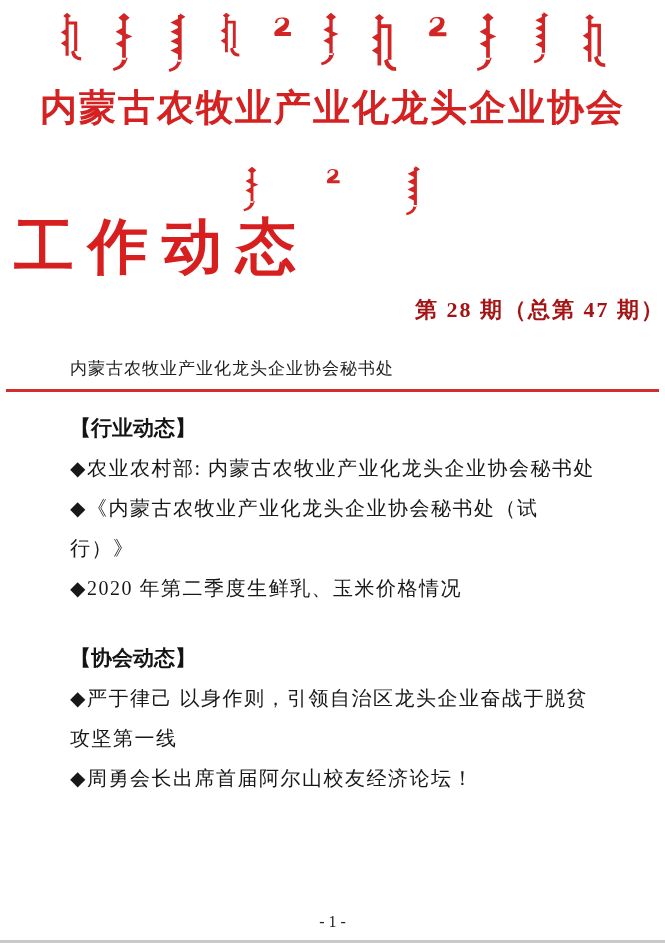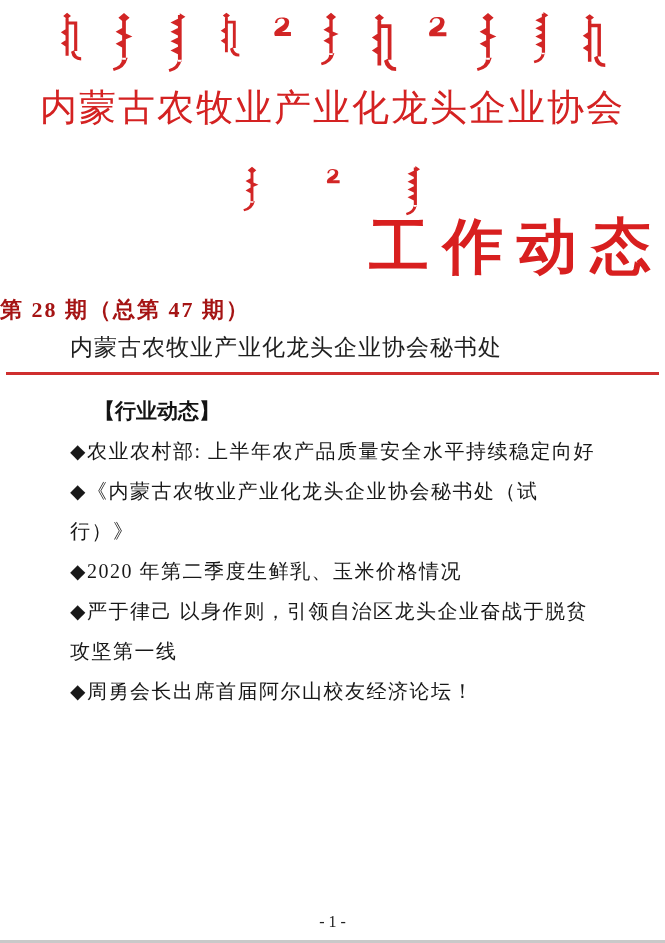--- a/index.html
+++ b/index.html
@@ -28,49 +28,49 @@
     align-items:flex-start;
     gap:58px;
   }
   .mg{display:block;}
   
   .org-title{
     margin:4px 0 0 0;
     text-align:center;
     color:#d42222;
     font-family:"Liberation Sans","DejaVu Sans",sans-serif;
-    font-weight:normal;
+    font-weight:bold;
     font-size:37px;
     letter-spacing:2px;
     line-height:1.3;
   }
   .bulletin-title{
     margin:0;
-    text-align:right;
+    text-align:left;
     color:#d81f1f;
     font-weight:bold;
     font-size:60px;
     letter-spacing:14px;
     padding-left:14px; 
     line-height:1.05;
   }
   .issue-line{
     margin-top:16px;
-    text-align:left;
+    text-align:right;
     color:#a51414;
     font-weight:bold;
     font-size:22px;
     letter-spacing:2px;
   }
   .pub-line{
-    margin-top:7px;
+    margin-top:32px;
     padding:0 76px 0 70px;
     display:flex;
     justify-content:space-between;
-    font-size:23px;
+    font-size:17px;
     letter-spacing:1px;
     color:#1f1f1f;
   }
   .red-rule{
     margin:9px 6px 0 6px;
     height:3px;
     background:#cf2f2f;
   }
   
   .toc-heading{
@@ -86,21 +86,21 @@
     font-size:20px;
   }
   .toc-section-title{
     font-family:"Liberation Sans","DejaVu Sans",sans-serif;
     font-weight:bold;
     font-size:21px;
     color:#141414;
     margin:0;
     line-height:40px;
   }
-  .toc-section-title.first{margin-top:16px;margin-left:24px;}
+  .toc-section-title.first{margin-top:16px;}
   .toc-section-title.second{margin-top:30px;}
   .toc-item{
     margin:0;
     line-height:40px;
     letter-spacing:1.5px;
     color:#181818;
   }
   
   .page-number{
     position:absolute;
@@ -213,23 +213,24 @@
 
   <div class="pub-line">
     <span>内蒙古农牧业产业化龙头企业协会秘书处</span>
   </div>
 
   <div class="red-rule"></div>
 
 
   <div class="toc">
     <p class="toc-section-title first">【行业动态】</p>
-    <p class="toc-item">◆农业农村部: 上半年农产品质量安全水平持续稳定向好</p>
+    <p class="toc-item">◆农业农村部: 内蒙古农牧业产业化龙头企业协会秘书处</p>
     <p class="toc-item">◆《内蒙古农牧业产业化龙头企业协会秘书处（试行）》</p>
     <p class="toc-item">◆2020 年第二季度生鲜乳、玉米价格情况</p>
 
+    <p class="toc-section-title second">【协会动态】</p>
     <p class="toc-item">◆严于律己 以身作则，引领自治区龙头企业奋战于脱贫攻坚第一线</p>
     <p class="toc-item">◆周勇会长出席首届阿尔山校友经济论坛！</p>
   </div>
 
   <div class="page-number">- 1 -</div>
   <div class="scan-edge"></div>
 </div>
 
 </body></html>

